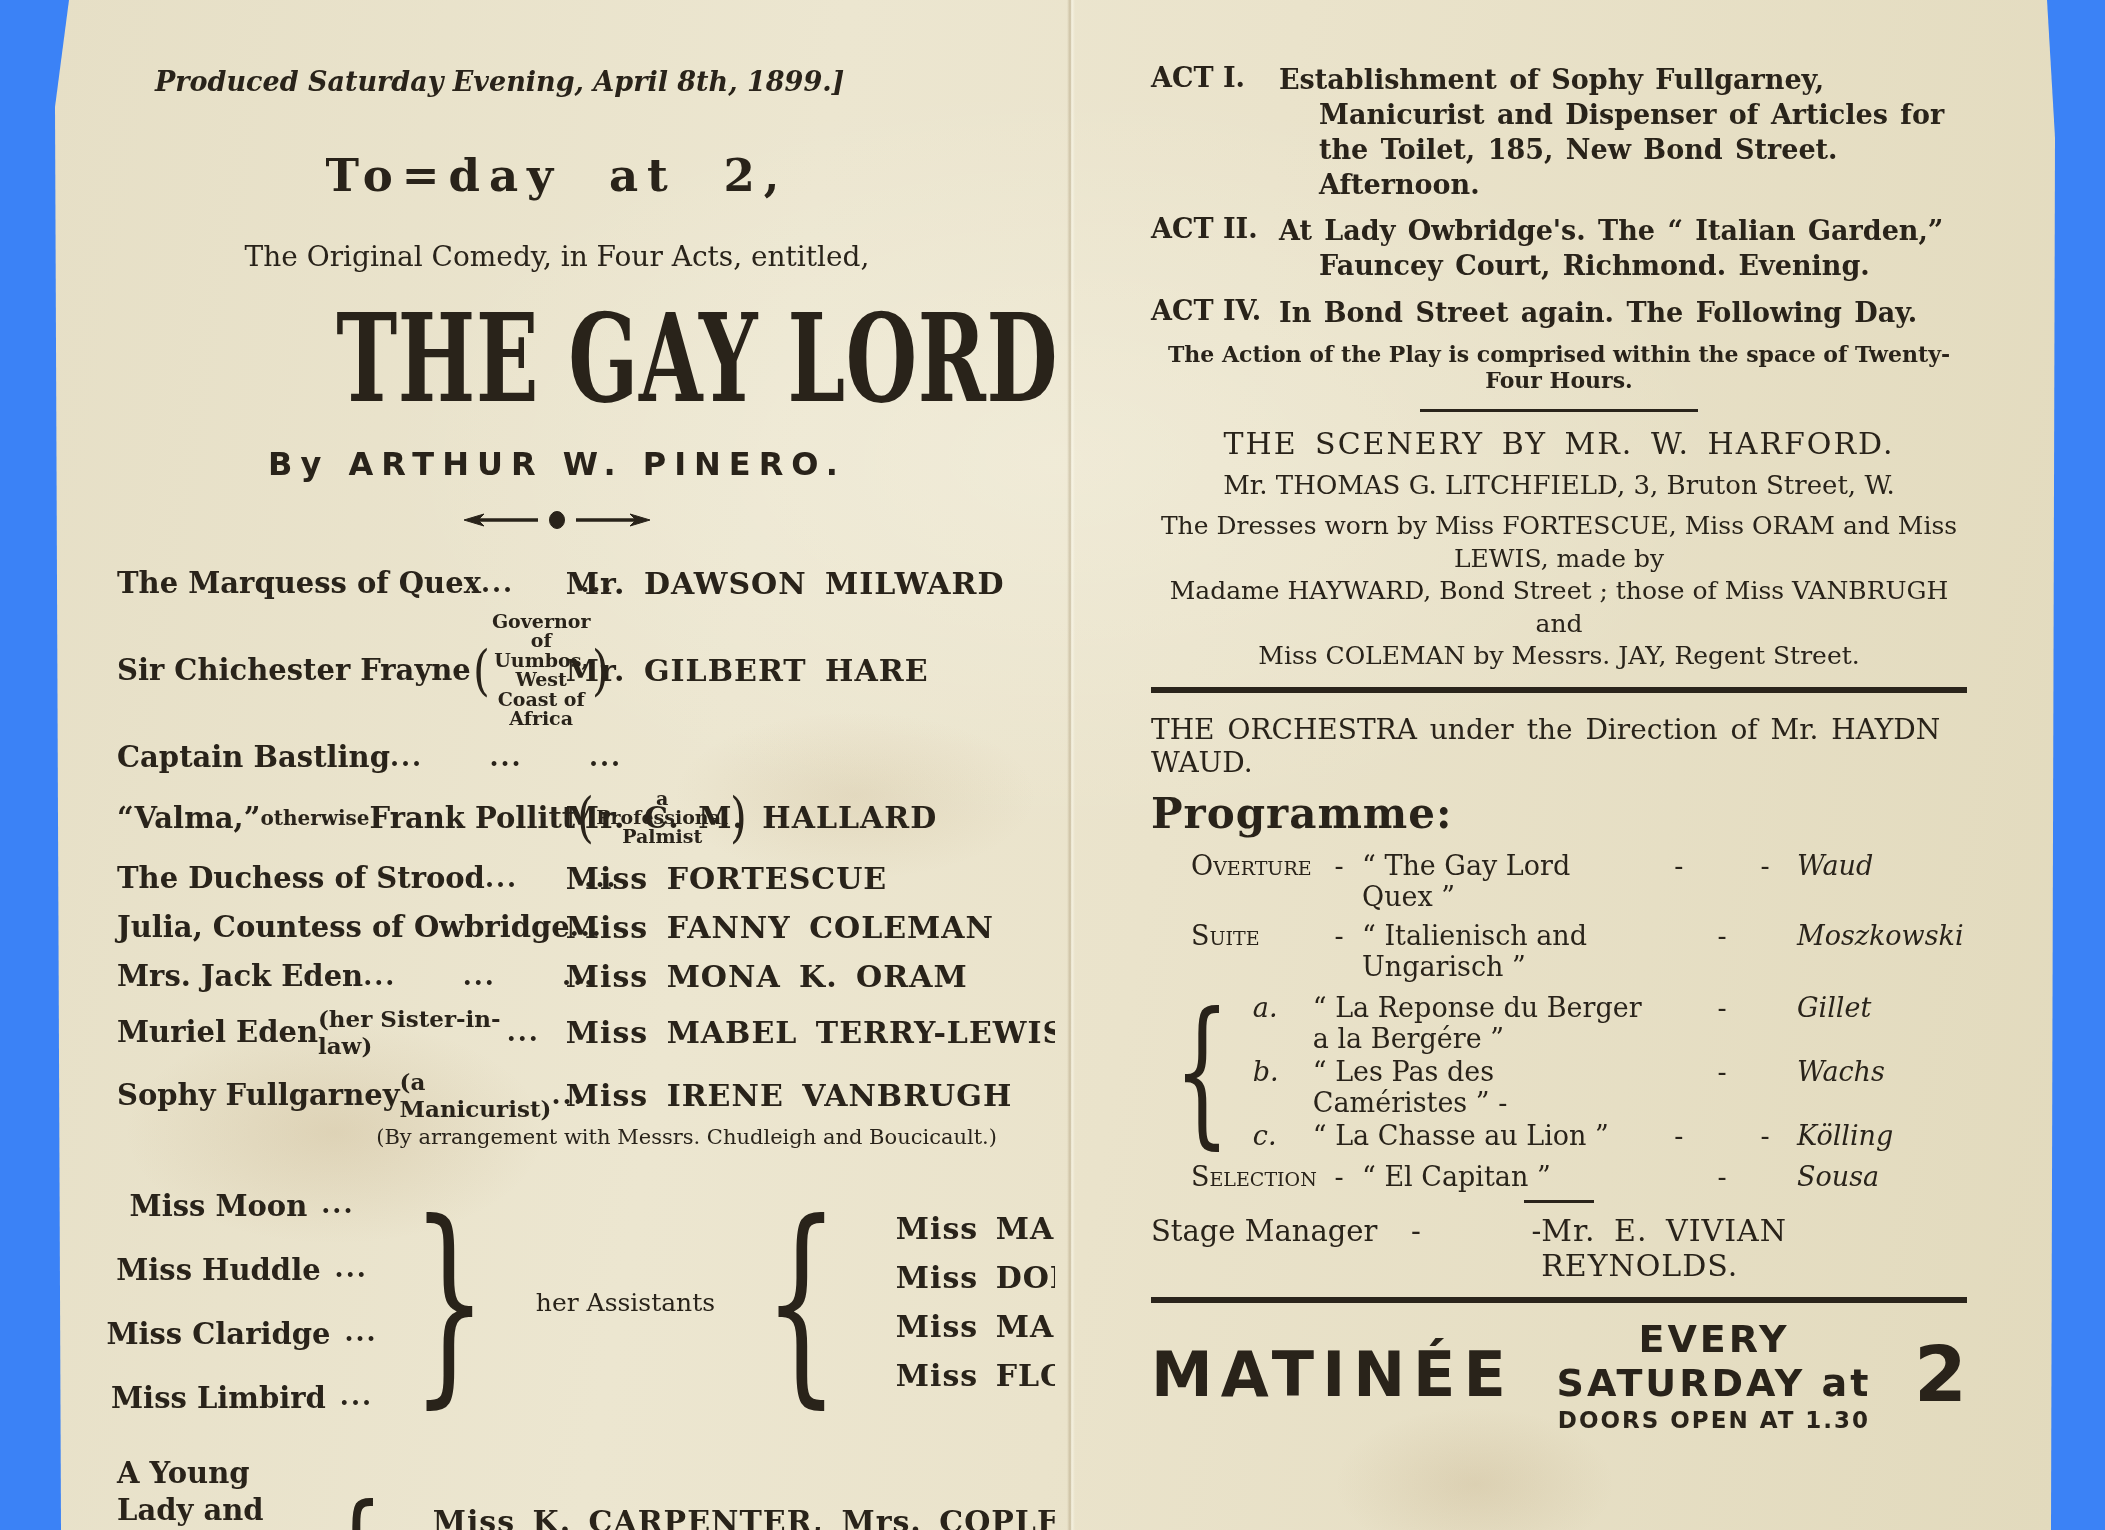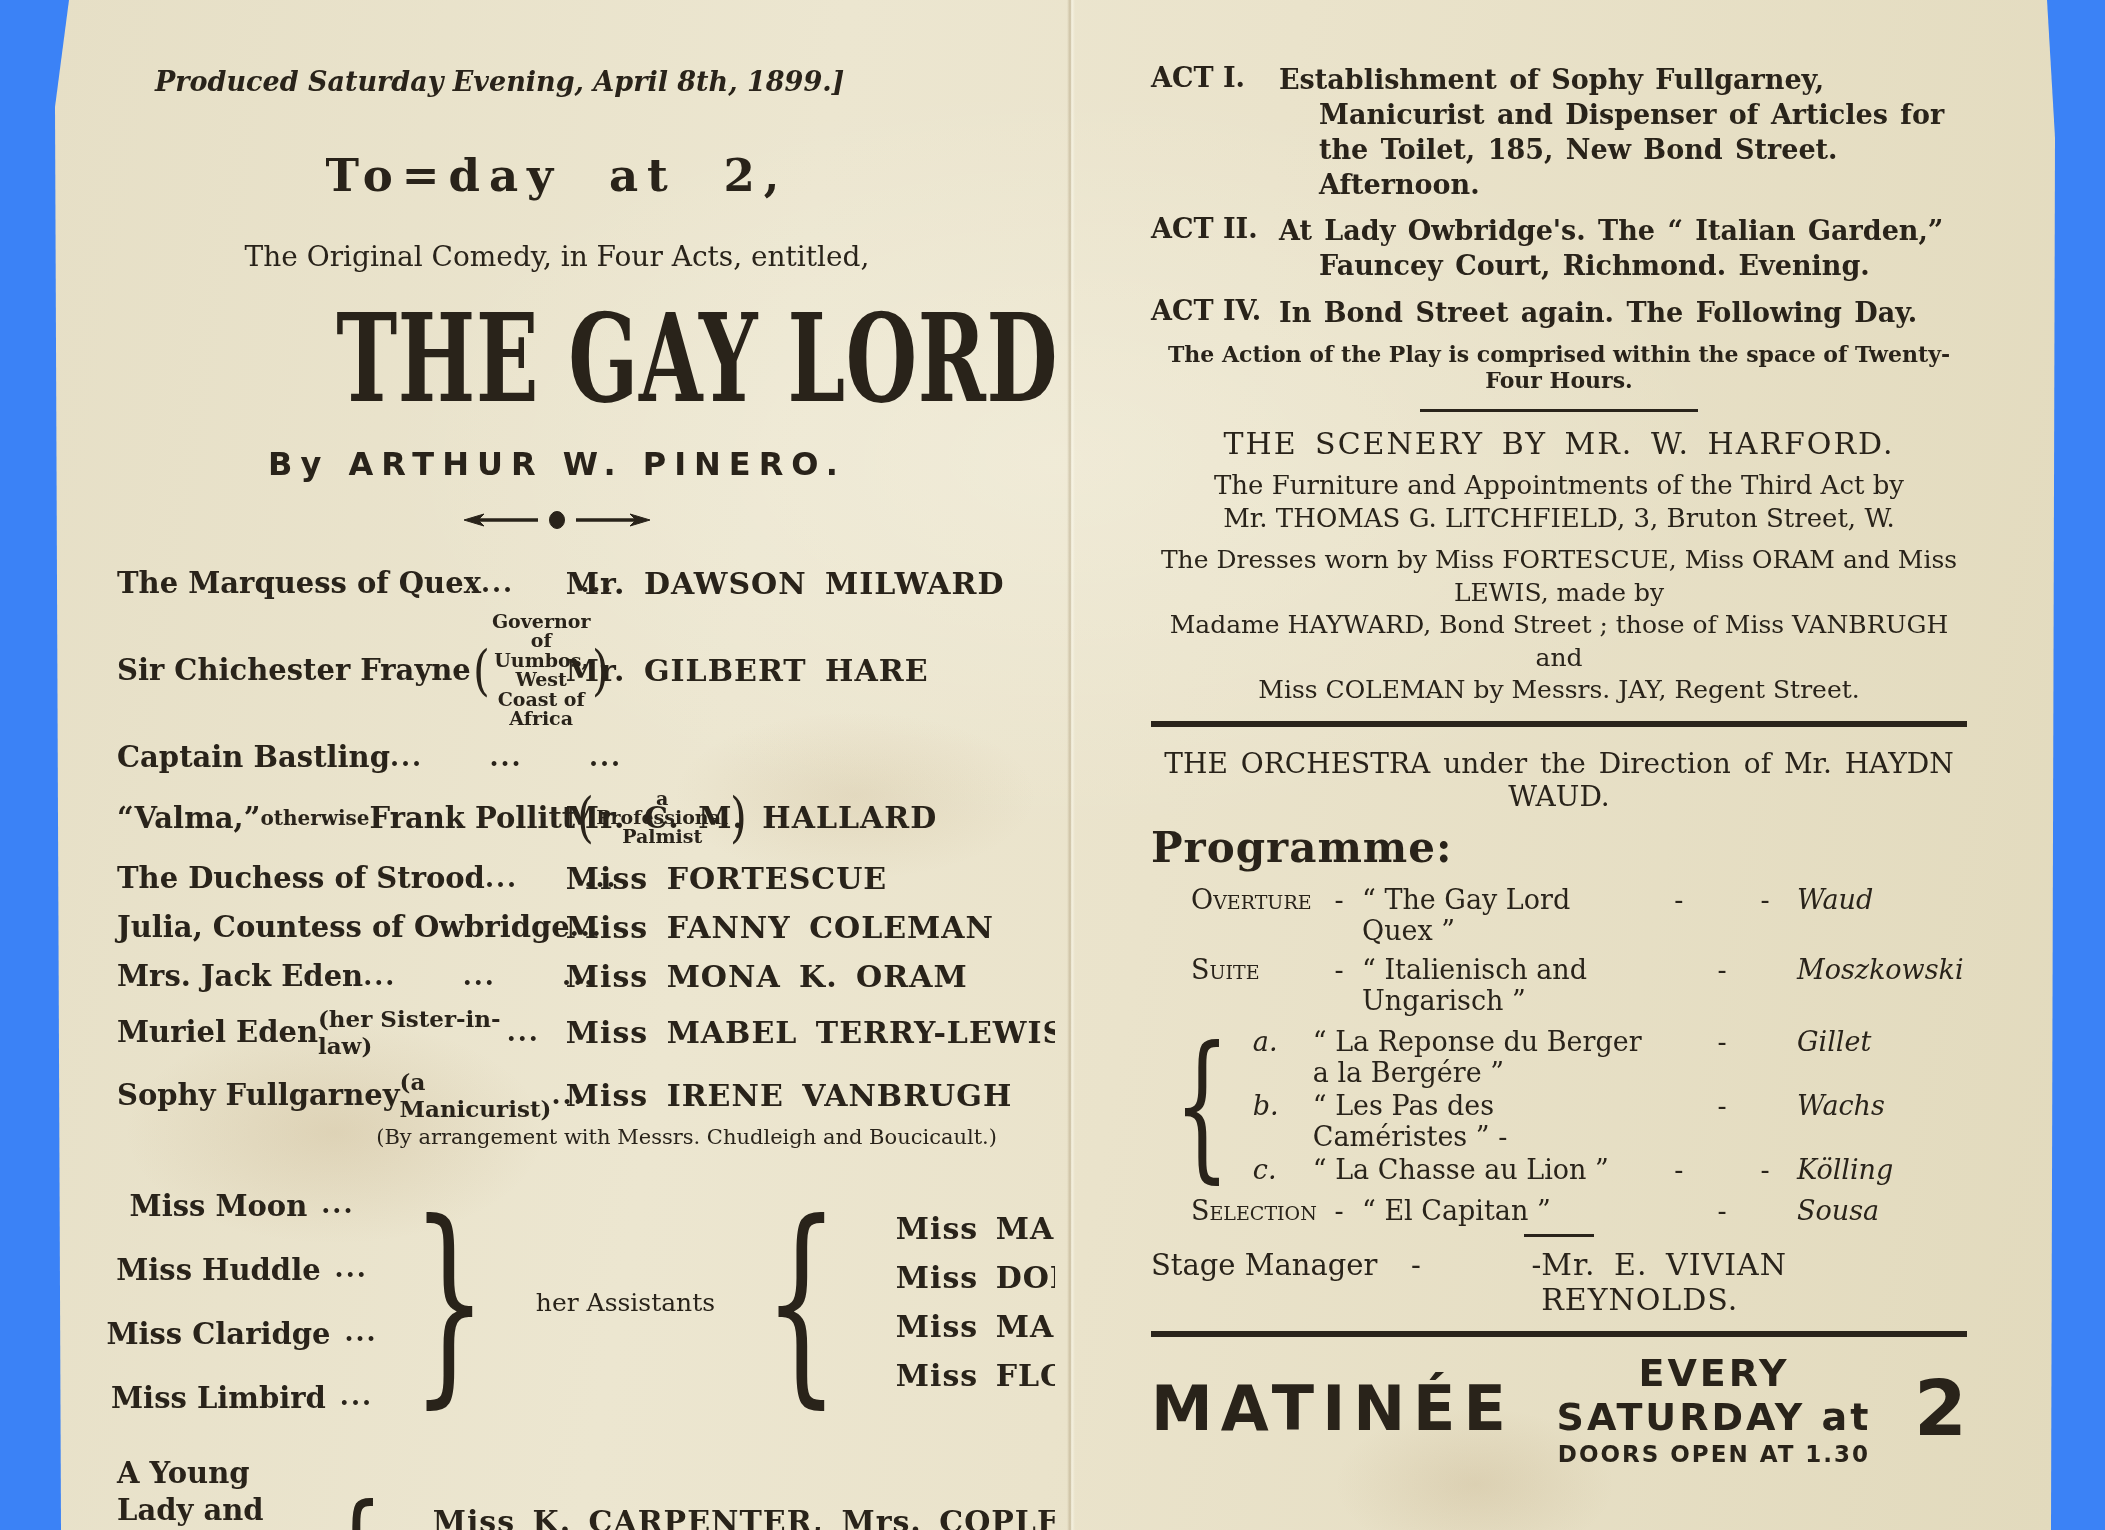--- a/index.html
+++ b/index.html
@@ -64,21 +64,21 @@
   .act-label{width:128px;font-family:"DejaVu Serif",serif;font-weight:bold;font-size:27px;flex:none;}
   .act-text{flex:1;font-family:"DejaVu Serif",serif;font-weight:bold;font-size:27px;line-height:1.3;padding-left:40px;text-indent:-40px;word-spacing:3px;}
   .action-note{font-family:"DejaVu Serif",serif;font-weight:bold;font-size:22px;text-align:center;margin-top:4px;}
   .rule{background:#2a241b;border:0;}
   .rule-short{width:34%;height:3px;margin:16px auto 14px auto;}
   .rule-thick{width:100%;height:6px;margin:14px 0;}
   .rule-tiny{width:70px;height:3px;margin:8px auto;}
   .scenery1{font-family:"DejaVu Serif",serif;font-size:30px;letter-spacing:2px;word-spacing:6px;text-align:center;}
   .scenery2{font-family:"DejaVu Serif",serif;font-size:26px;text-align:center;line-height:1.3;margin-top:8px;}
   .scenery3{font-family:"DejaVu Serif",serif;font-size:25px;text-align:center;line-height:1.3;margin-top:8px;}
-  .orch-head{font-family:"DejaVu Serif",serif;font-size:28px;text-align:center;margin-top:20px;word-spacing:4px;}
+  .orch-head{font-family:"DejaVu Serif",serif;font-size:28px;margin-top:20px;word-spacing:4px;}
   .prog-label{font-family:"DejaVu Serif",serif;font-weight:bold;font-size:42px;margin:10px 0 12px 0;letter-spacing:1px;}
   .prog-row{display:flex;align-items:baseline;margin:8px 0;}
   .prog-l{width:165px;font-family:"DejaVu Serif",serif;font-size:27px;font-variant:small-caps;flex:none;padding-left:40px;box-sizing:border-box;}
   .prog-d1{width:46px;text-align:center;font-family:"DejaVu Serif",serif;font-size:27px;flex:none;}
   .prog-t{flex:1;font-family:"DejaVu Serif",serif;font-size:27px;}
   .prog-d2{width:150px;text-align:center;font-family:"DejaVu Serif",serif;font-size:27px;flex:none;}
   .prog-c{width:170px;font-family:"DejaVu Serif",serif;font-style:italic;font-size:27px;flex:none;}
   .prog-group{display:flex;align-items:center;}
   .pg-items{flex:1;}
   .pg-items .prog-row{margin:2px 0;}
@@ -274,21 +274,20 @@
           <div class="act-label">ACT IV.</div>
           <div class="act-text">In Bond Street again.  The Following Day.</div>
         </div>
 
         <div class="action-note">The Action of the Play is comprised within the space of Twenty-Four Hours.</div>
 
         <div class="rule rule-short"></div>
 
         <div class="scenery1">THE SCENERY BY MR. W. HARFORD.</div>
         <div class="scenery2">
-          <div>The Furniture and Appointments of the Third Act by</div>
           <div>Mr. THOMAS G. LITCHFIELD, 3, Bruton Street, W.</div>
         </div>
         <div class="scenery3">
           <div>The Dresses worn by Miss FORTESCUE, Miss ORAM and Miss LEWIS, made by</div>
           <div>Madame HAYWARD, Bond Street ; those of Miss VANBRUGH and</div>
           <div>Miss COLEMAN by Messrs. JAY, Regent Street.</div>
         </div>
 
         <div class="rule rule-thick"></div>
 

